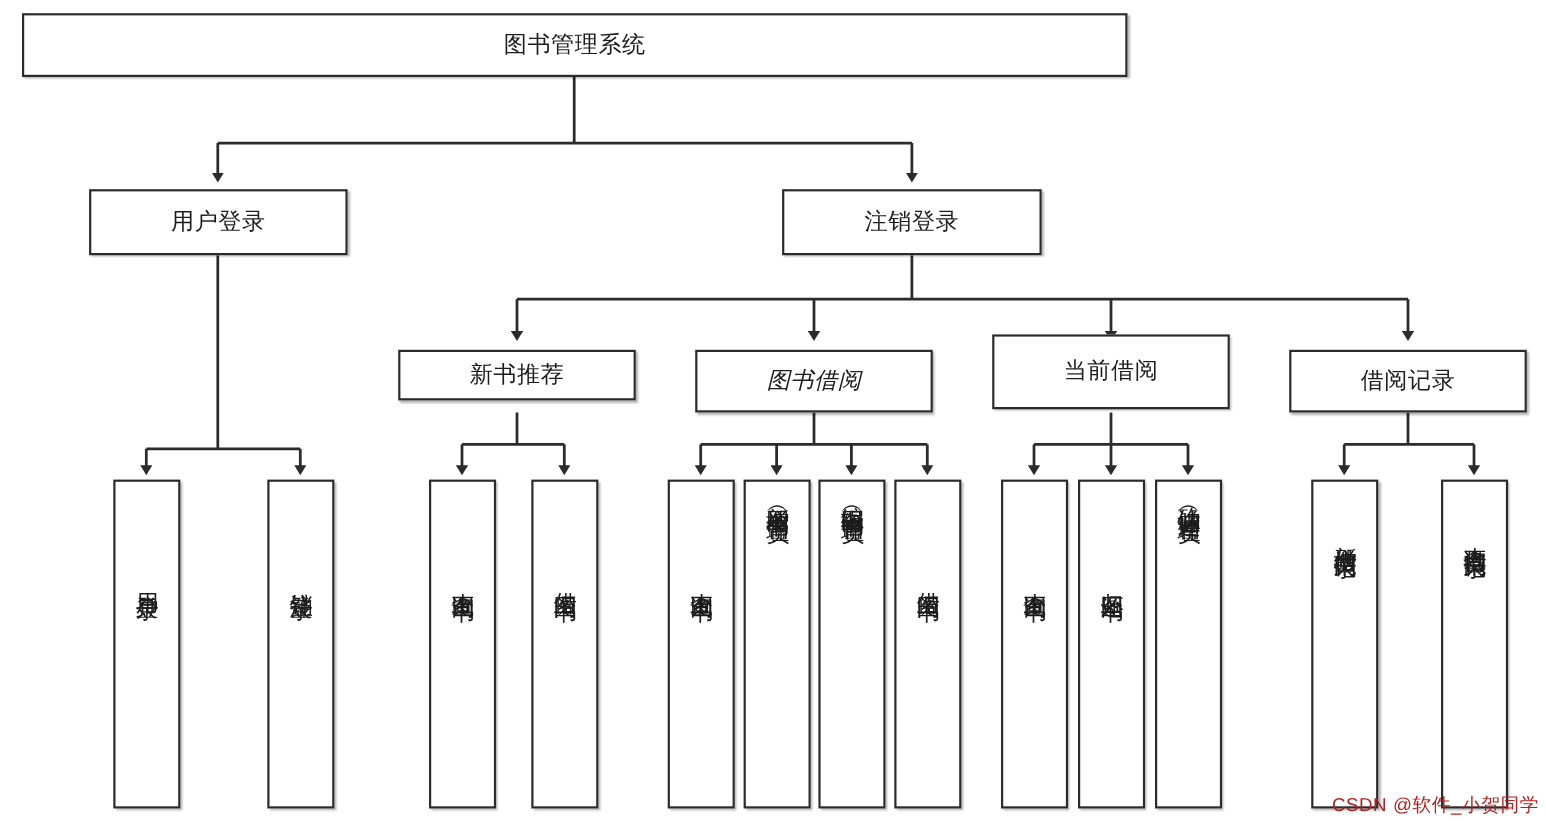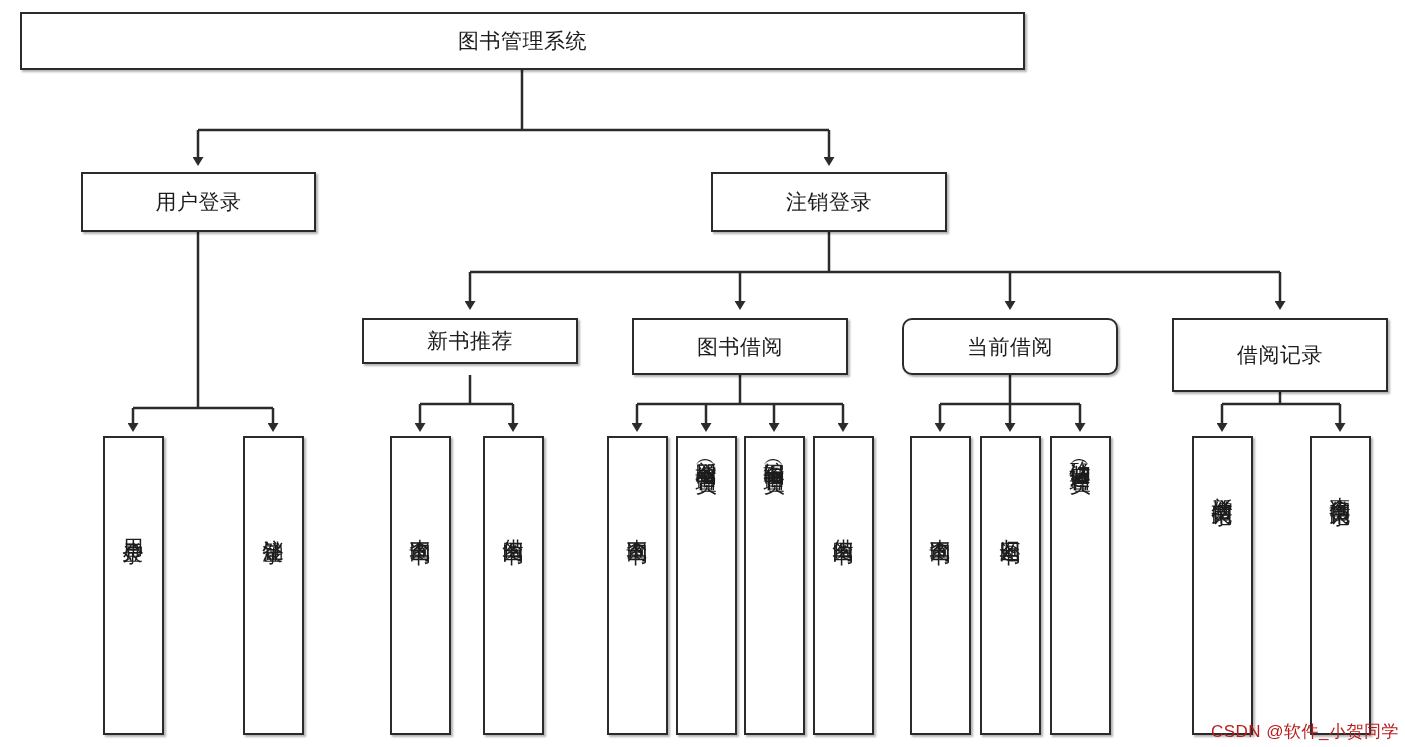--- a/index.html
+++ b/index.html
@@ -130,27 +130,27 @@
   <div class="node-box" style="left:81px; top:172px; width:235px; height:60px;">
     <span class="node-label-h">用户登录</span>
   </div>
   <div class="node-box" style="left:711px; top:172px; width:236px; height:60px;">
     <span class="node-label-h">注销登录</span>
   </div>
 
   <div class="node-box" style="left:362px; top:318px; width:216px; height:46px;">
     <span class="node-label-h">新书推荐</span>
   </div>
-  <div class="node-box" style="left:632px; top:318px; width:216px; height:57px;">
+  <div class="node-box" style="left:632px; top:318px; width:216px; height:57px;font-style:italic;">
     <span class="node-label-h">图书借阅</span>
   </div>
-  <div class="node-box" style="left:902px; top:318px; width:216px; height:57px;border-radius:10px;">
+  <div class="node-box" style="left:902px; top:304px; width:216px; height:68px;">
     <span class="node-label-h">当前借阅</span>
   </div>
-  <div class="node-box" style="left:1172px; top:318px; width:216px; height:74px;">
+  <div class="node-box" style="left:1172px; top:318px; width:216px; height:57px;">
     <span class="node-label-h">借阅记录</span>
   </div>
 
   <div class="node-box vertical" style="left:103px; top:436px; width:61px; height:299px; padding-top:84px;">
     <span class="node-label-v">用户登录</span>
   </div>
   <div class="node-box vertical" style="left:243px; top:436px; width:61px; height:299px; padding-top:84px;">
     <span class="node-label-v">注销登录</span>
   </div>
 

